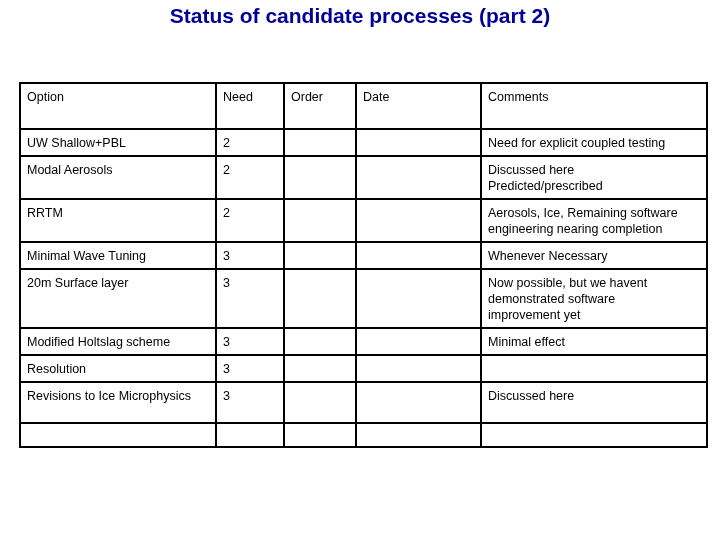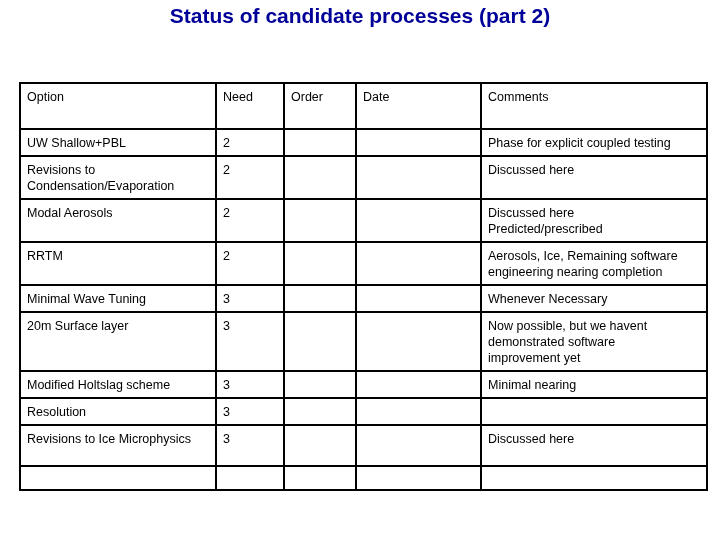--- a/index.html
+++ b/index.html
@@ -113,36 +113,24 @@
         </tr>
       </thead>
       <tbody>
 
         <tr class="r-0">
           <td>UW Shallow+PBL</td>
           <td>2</td>
           <td></td>
           <td></td>
           <td>
-            <span class="cell-line">Phase for explicit coupled testing</span>
-          </td>
-        </tr>
-
-        <tr class="r-1">
-          <td>
-            <span class="cell-line">Revisions to</span>
-            <span class="cell-line">Condensation/Evaporation</span>
-          </td>
-          <td>2</td>
-          <td></td>
-          <td></td>
-          <td>
-            <span class="cell-line">Discussed here</span>
-          </td>
-        </tr>
+            <span class="cell-line">Need for explicit coupled testing</span>
+          </td>
+        </tr>
+
 
         <tr class="r-2">
           <td>Modal Aerosols</td>
           <td>2</td>
           <td></td>
           <td></td>
           <td>
             <span class="cell-line">Discussed here</span>
             <span class="cell-line">Predicted/prescribed</span>
           </td>
@@ -180,21 +168,21 @@
             <span class="cell-line">improvement yet</span>
           </td>
         </tr>
 
         <tr class="r-6">
           <td>Modified Holtslag scheme</td>
           <td>3</td>
           <td></td>
           <td></td>
           <td>
-            <span class="cell-line">Minimal nearing</span>
+            <span class="cell-line">Minimal effect</span>
           </td>
         </tr>
 
         <tr class="r-7">
           <td>Resolution</td>
           <td>3</td>
           <td></td>
           <td></td>
           <td>
             

